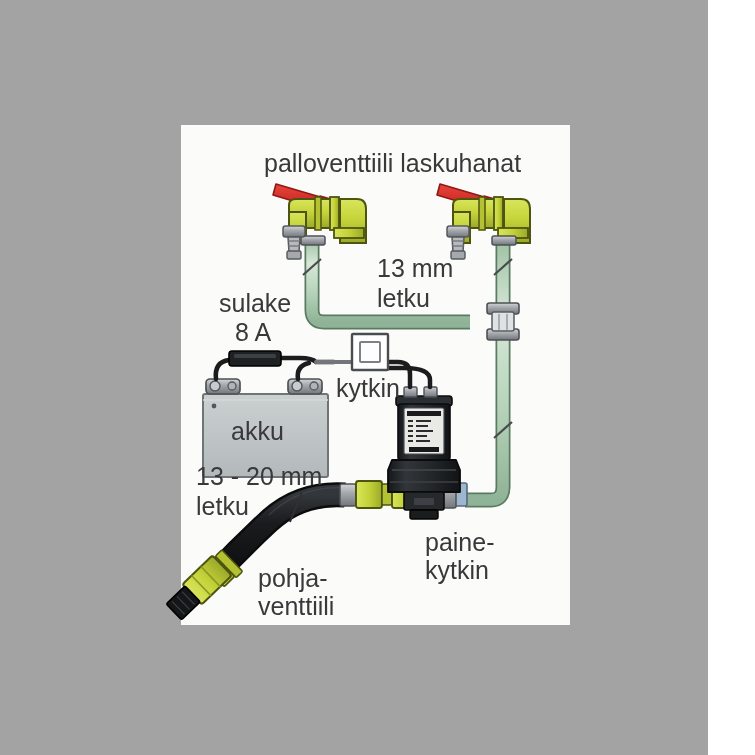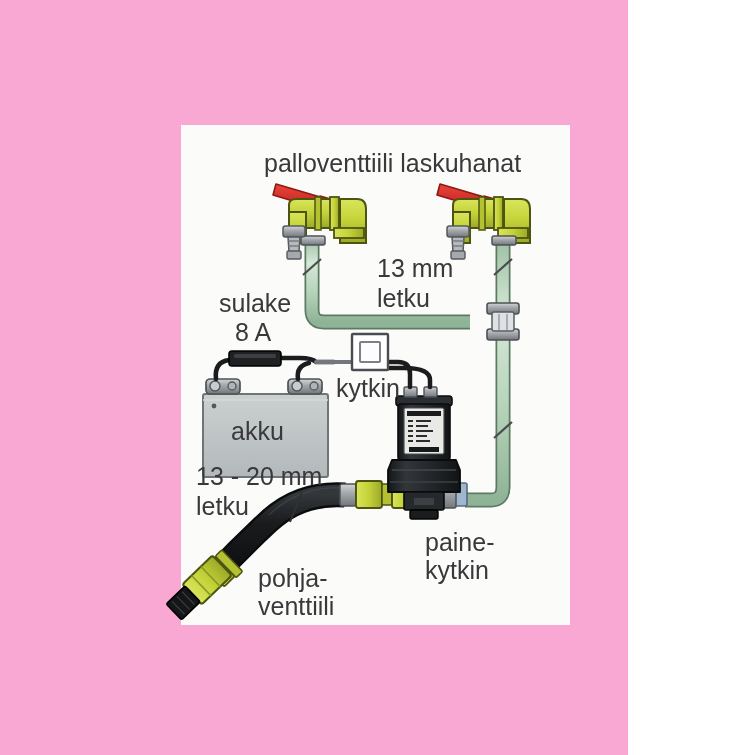--- a/index.html
+++ b/index.html
@@ -9,23 +9,23 @@
     background: #ffffff;
   }
   body {
     width: 755px;
     height: 755px;
     font-family: "Liberation Sans", sans-serif;
     overflow: hidden;
   }
   #stage {
     position: relative;
-    width: 628px;
+    width: 708px;
     height: 755px;
-    background: #f9a8d4;
+    background: #a3a3a3;
   }
   #diagram-svg {
     display: block;
     width: 755px;
     height: 755px;
   }
   .dlabel {
     font-family: "Liberation Sans", sans-serif;
     fill: #39393b;
     font-size: 25px;

